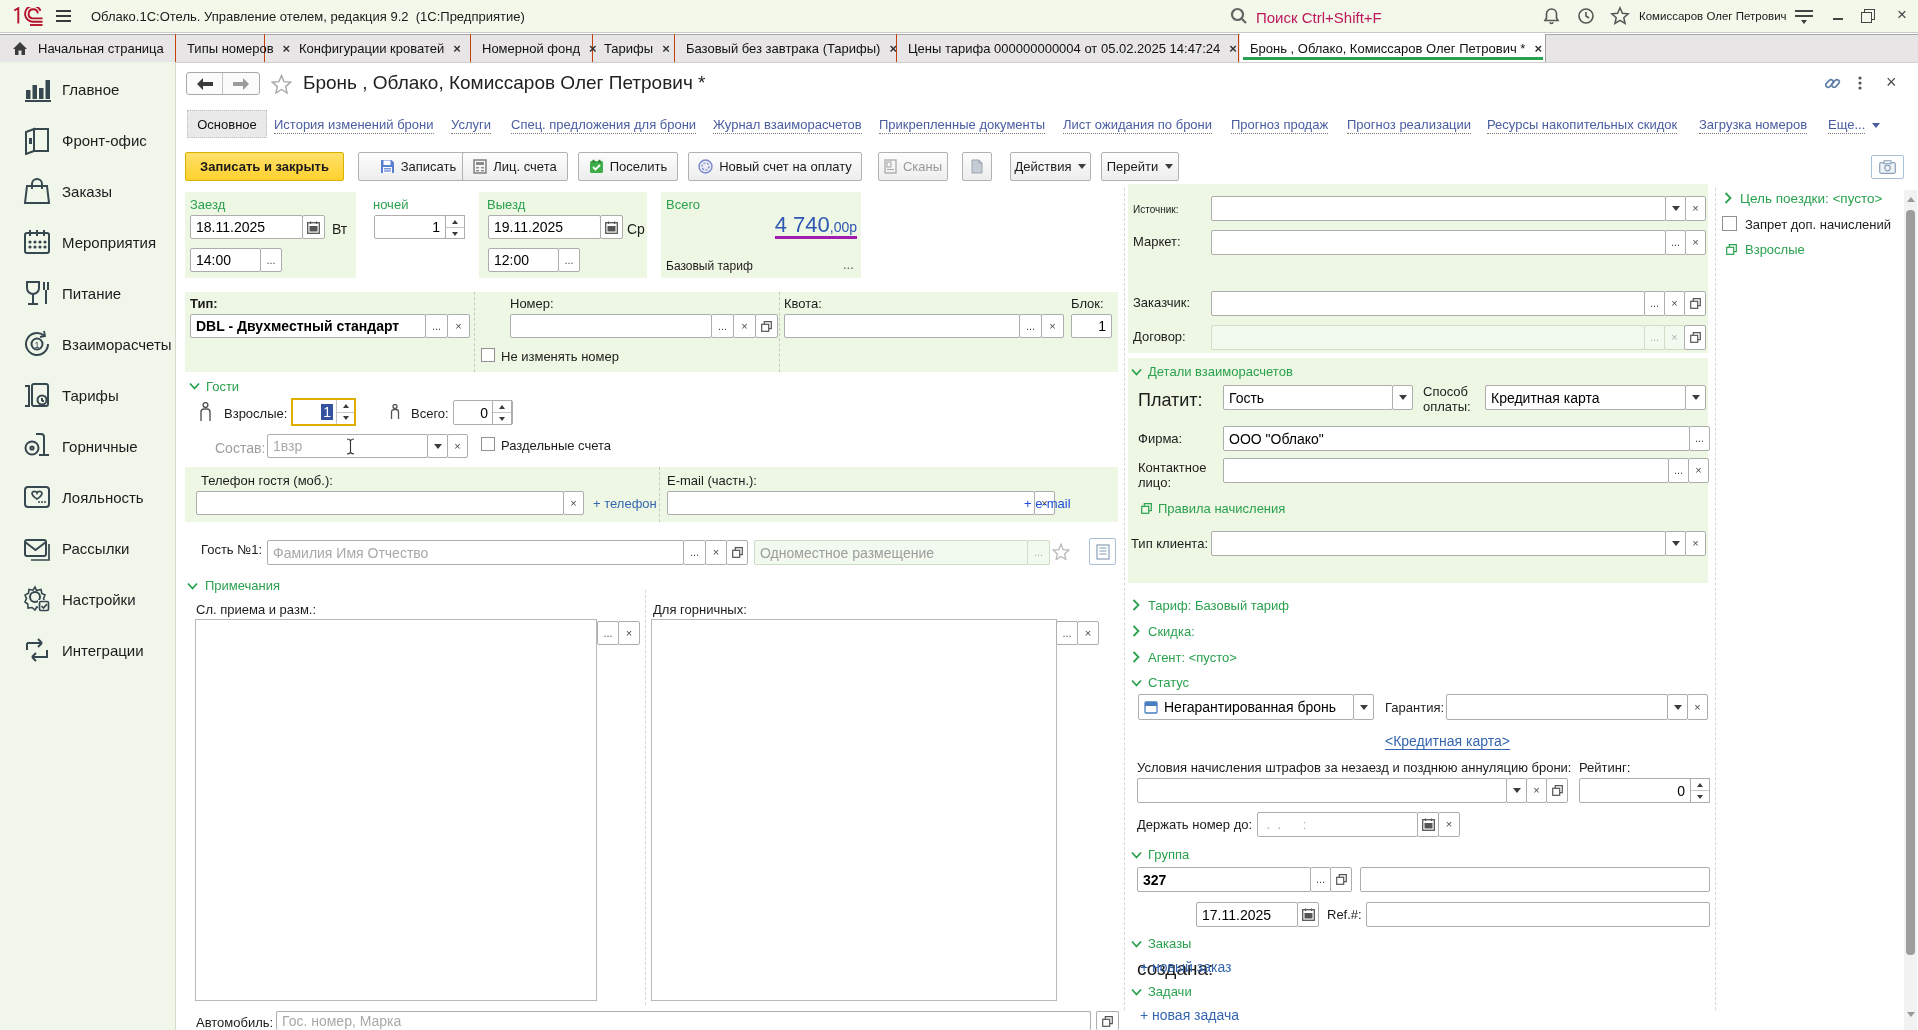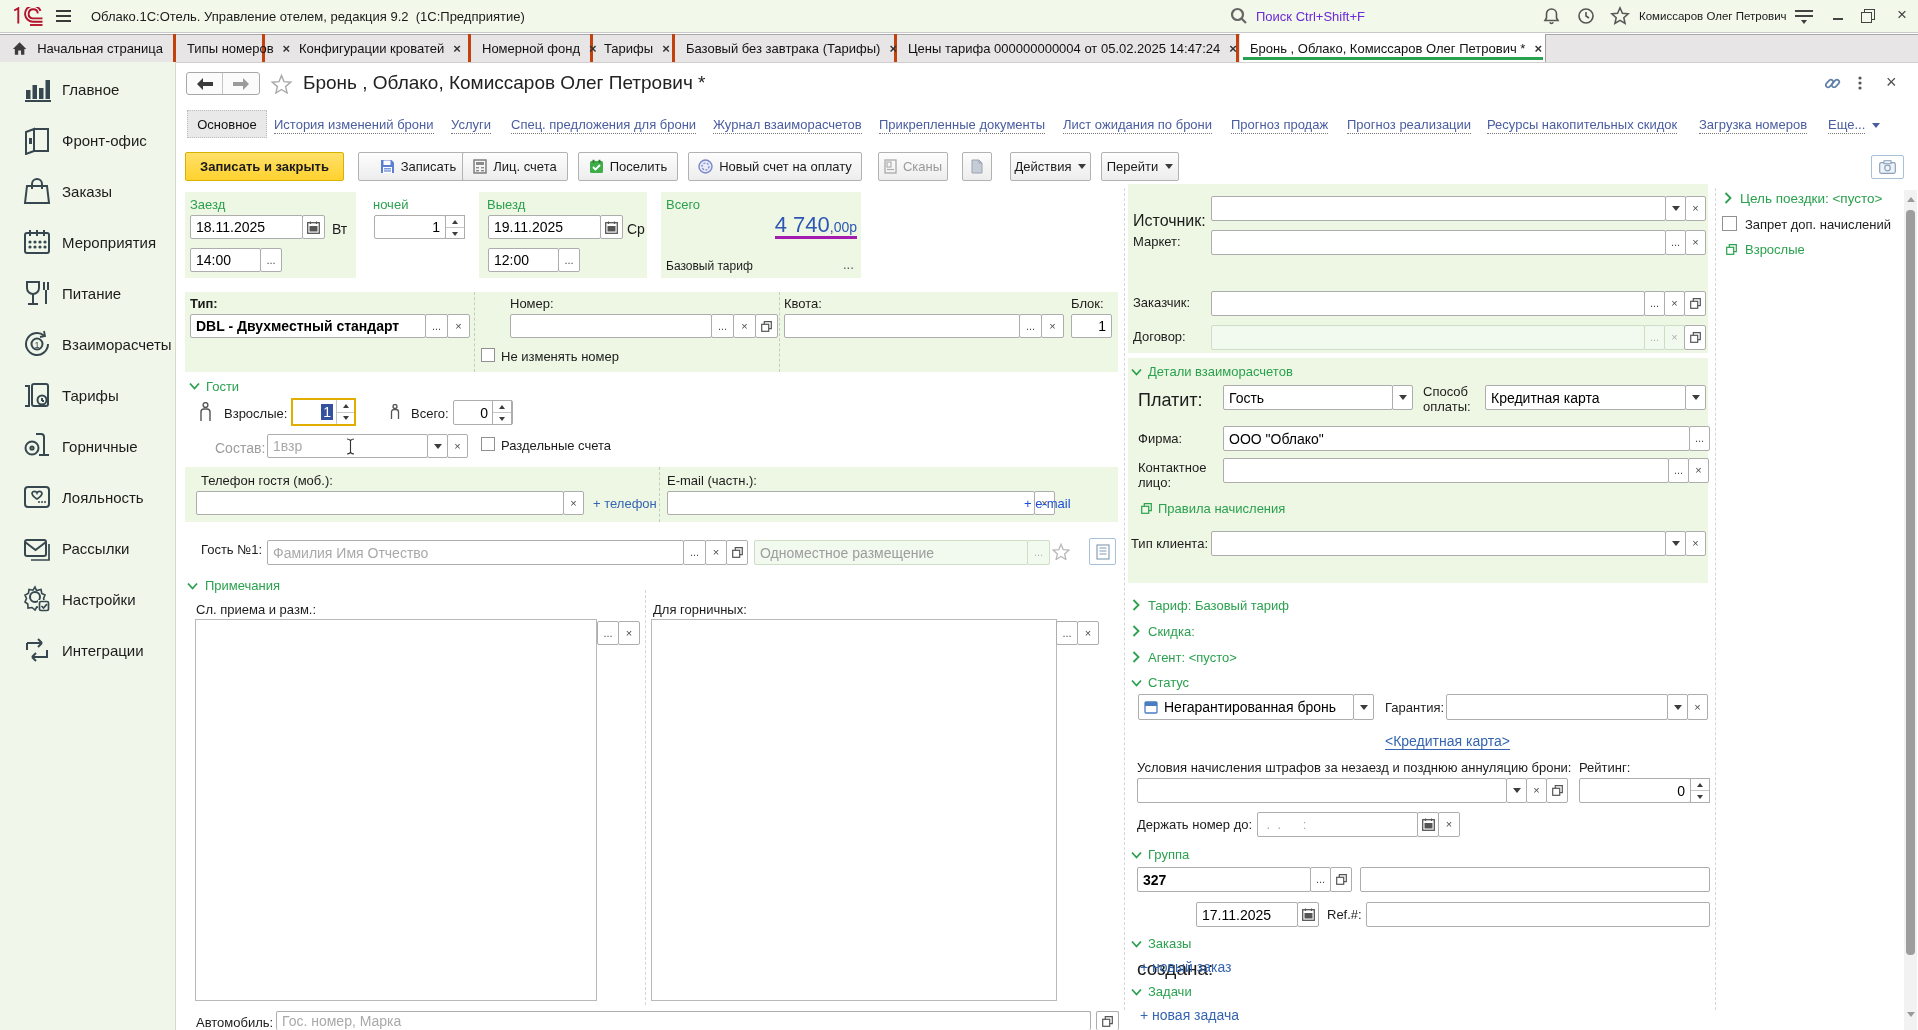--- a/index.html
+++ b/index.html
@@ -30,21 +30,21 @@
   <div style="height:1.8px;background:#3a3a3a;margin-bottom:3.2px"></div>
   <div style="height:1.8px;background:#3a3a3a;margin-bottom:3.2px"></div>
   <div style="height:1.8px;background:#3a3a3a"></div>
 </div>
 <div class="ab" style="left:91px;top:9px;font-size:13px;color:#1a1a1a">Облако.1С:Отель. Управление отелем, редакция 9.2&nbsp;&nbsp;(1С:Предприятие)</div>
 
 <svg class="ab" style="left:1230px;top:7px" width="18" height="18" viewBox="0 0 18 18">
     <circle cx="7.5" cy="7.5" r="5.5" fill="none" stroke="#666" stroke-width="2.2"></circle>
     <line x1="11.5" y1="11.5" x2="16" y2="16" stroke="#666" stroke-width="2.2"></line>
   </svg>
-<div class="ab" style="left:1256px;top:9px;font-size:13px;color:#6d28d9">Поиск Ctrl+Shift+F</div>
+<div class="ab" style="left:1256px;top:9px;font-size:15px;color:#be185d">Поиск Ctrl+Shift+F</div>
 
 <svg class="ab" style="left:1543px;top:7px" width="17" height="18" viewBox="0 0 17 18">
     <path d="M8.5 2 C5.4 2 3.5 4.3 3.5 7 L3.5 11 L2 13.5 L15 13.5 L13.5 11 L13.5 7 C13.5 4.3 11.6 2 8.5 2 Z" fill="none" stroke="#555" stroke-width="1.6"></path>
     <path d="M6.8 15.2 a1.8 1.8 0 0 0 3.4 0" fill="none" stroke="#555" stroke-width="1.5"></path>
   </svg>
 <svg class="ab" style="left:1577px;top:7px" width="18" height="18" viewBox="0 0 18 18">
     <circle cx="9" cy="9" r="7" fill="none" stroke="#555" stroke-width="1.6"></circle>
     <path d="M9 5 L9 9 L12 11" fill="none" stroke="#555" stroke-width="1.6"></path>
   </svg>
 <svg class="ab" style="left:1610px;top:6px" width="20" height="20" viewBox="0 0 20 20">
@@ -57,21 +57,21 @@
   <div class="tri-d3" style="margin:3px auto 0"></div>
 </div>
 <div class="ab" style="left:1833px;top:18px;width:10px;height:2px;background:#444"></div>
 <div class="ab" style="left:1864px;top:9px;width:11px;height:11px;border:1.5px solid #444"></div>
 <div class="ab" style="left:1861px;top:12px;width:11px;height:11px;border:1.5px solid #444;background:#f2f8ea"></div>
 <div class="ab" style="left:1897px;top:5px;font-size:17px;color:#444">×</div>
 
 <div class="ab" style="left:0;top:34px;width:1918px;height:28px;background:#e7e5e5;border-top:1px solid #a8a8a8"></div>
 <div id="tabs">
 <style>
-.tab{position:absolute;top:34px;height:28px;display:flex;align-items:center;font-size:13px;color:#111;border-right:3px solid #c2410c;padding:0 10px;white-space:nowrap}
+.tab{position:absolute;top:34px;height:28px;display:flex;align-items:center;font-size:13px;color:#111;border-right:1px solid #c2410c;padding:0 10px;white-space:nowrap}
 .tabx{margin-left:9px;color:#333;font-size:13px;font-weight:bold;line-height:1}
 </style>
 <div class="tab" style="left:0;width:176px">
   <svg width="16" height="15" viewBox="0 0 16 15" style="margin:0 10px 0 2px">
         <path d="M8 1 L15 8 L13 8 L13 14 L9.5 14 L9.5 9.5 L6.5 9.5 L6.5 14 L3 14 L3 8 L1 8 Z" fill="#3c3c3c"></path>
       </svg>
   Начальная страница</div>
 <div class="tab" style="left:177px;width:88px">Типы номеров<span class="tabx">×</span></div>
 <div class="tab" style="left:289px;width:182px">Конфигурации кроватей<span class="tabx">×</span></div>
 <div class="tab" style="left:472px;width:121px">Номерной фонд<span class="tabx">×</span></div>
@@ -480,21 +480,21 @@
       </svg>
     </div>
 
 <div class="ab" style="left:1124px;top:188px;width:1px;height:822px;border-left:1px dashed #d6d6d6"></div>
 </div>
 <div id="panel-right">
 
 <div class="ab" style="left:1128px;top:184px;width:580px;height:169px;background:#eef7e4"></div>
 <div class="ab" style="left:1128px;top:358px;width:580px;height:225px;background:#eef7e4"></div>
 
-<div class="lab" style="left:1133px;top:212px;font-size:16px">Источник:</div>
+<div class="lab" style="left:1133px;top:204px;font-size:10px">Источник:</div>
 <div class="in" style="left:1211px;top:196px;width:455px;height:25px"></div>
 <div class="bt" style="left:1665px;top:196px;width:21px;height:25px">
       <span class="tri-d"></span>
     </div>
 <div class="bt" style="left:1685px;top:196px;width:21px;height:25px">×</div>
 
 <div class="lab" style="left:1133px;top:234px;font-size:13px">Маркет:</div>
 <div class="in" style="left:1211px;top:230px;width:455px;height:25px"></div>
 <div class="bt" style="left:1665px;top:230px;width:21px;height:25px">...</div>
 <div class="bt" style="left:1685px;top:230px;width:21px;height:25px">×</div>

